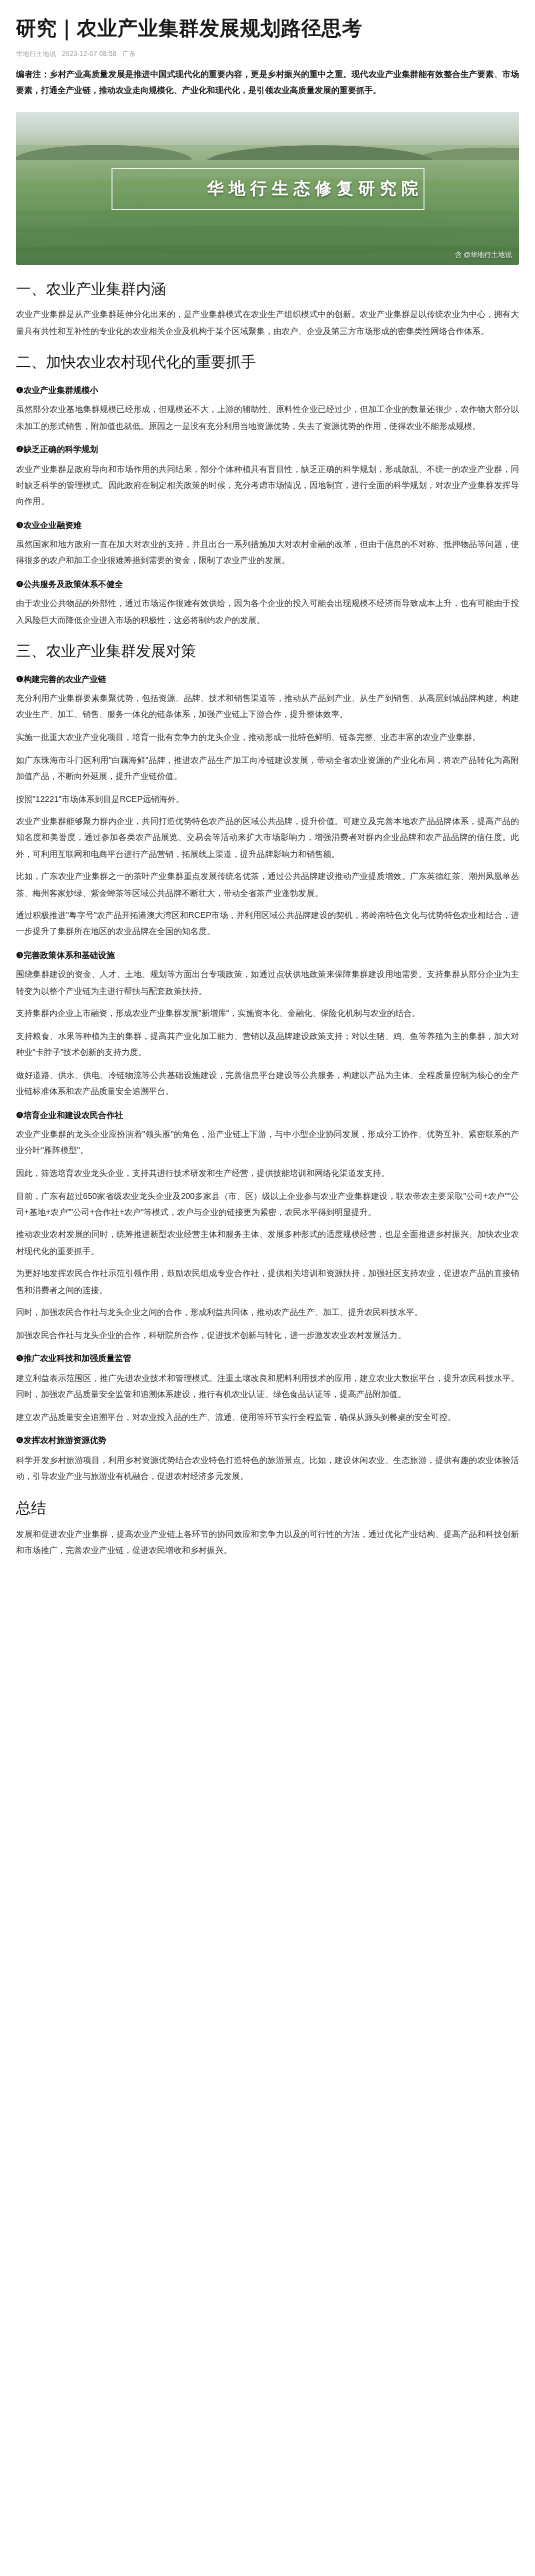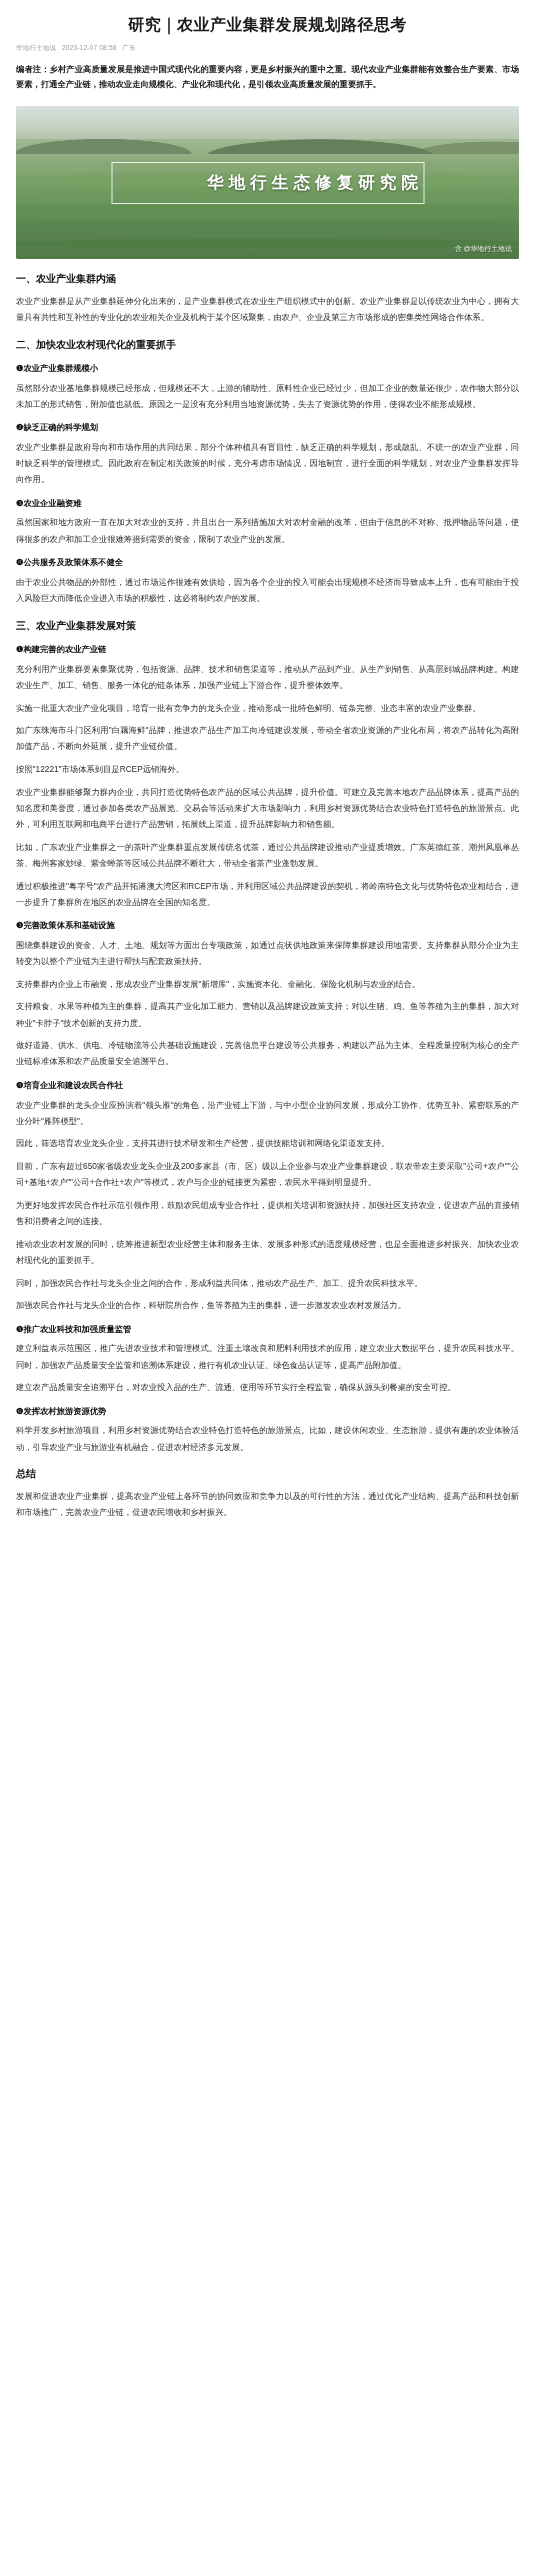--- a/index.html
+++ b/index.html
@@ -11,27 +11,26 @@
     width: 535px;
     font-family: "Liberation Sans", sans-serif;
     color: #222;
   }
   .page {
     width: 535px;
     box-sizing: border-box;
     padding: 11.6px 16px 20px 16px;
   }
   .title {
-    font-size: 16px;
+    font-size: 20px;
     font-weight: bold;
     color: #1a1a1a;
     letter-spacing: 0.4px;
     line-height: 1.4;
     margin: 2.9px 0 7.2px 0;
-    text-align: center;
   }
   .byline {
     font-size: 6.5px;
     color: #9a9a9a;
     margin-bottom: 8.7px;
     letter-spacing: 0.2px;
   }
   .byline .sep {
     display: inline-block;
     width: 5.8px;
@@ -115,22 +114,22 @@
   }
   .hero .watermark {
     position: absolute;
     right: 7.2px;
     bottom: 5px;
     font-size: 6.9px;
     color: rgba(255,255,255,0.92);
     text-shadow: 0 0.7px 1.4px rgba(0,0,0,0.4);
   }
   h2.sec {
-    font-size: 10px;
-    font-weight: bold;
+    font-size: 15px;
+    font-weight: normal;
     color: #111;
     margin: 11.6px 0 5.8px 0;
     line-height: 1.6;
   }
   h3.sub {
     font-size: 8.3px;
     font-weight: bold;
     color: #111;
     margin: 9.4px 0 4.3px 0;
     line-height: 1.6;
@@ -191,38 +190,38 @@
   <p class="para">由于农业公共物品的外部性，通过市场运作很难有效供给，因为各个企业的投入可能会出现规模不经济而导致成本上升，也有可能由于投入风险巨大而降低企业进入市场的积极性，这必将制约农户的发展。</p>
 
   <h2 class="sec">三、农业产业集群发展对策</h2>
 
   <h3 class="sub">❶构建完善的农业产业链</h3>
   <p class="para">充分利用产业集群要素集聚优势，包括资源、品牌、技术和销售渠道等，推动从产品到产业、从生产到销售、从高层到城品牌构建。构建农业生产、加工、销售、服务一体化的链条体系，加强产业链上下游合作，提升整体效率。</p>
   <p class="para">实施一批重大农业产业化项目，培育一批有竞争力的龙头企业，推动形成一批特色鲜明、链条完整、业态丰富的农业产业集群。</p>
   <p class="para">如广东珠海市斗门区利用"白藕海鲜"品牌，推进农产品生产加工向冷链建设发展，带动全省农业资源的产业化布局，将农产品转化为高附加值产品，不断向外延展，提升产业链价值。</p>
   <p class="para">按照"12221"市场体系到目是RCEP远销海外。</p>
 
-  <p class="para">农业产业集群能够聚力群内企业，共同打造优势特色农产品的区域公共品牌，提升价值。可建立及完善本地农产品品牌体系，提高产品的知名度和美誉度，通过参加各类农产品展览、交易会等活动来扩大市场影响力，利用乡村资源优势结合农业特色打造特色的旅游景点。此外，可利用互联网和电商平台进行产品营销，拓展线上渠道，提升品牌影响力和销售额。</p>
+  <p class="para">农业产业集群能够聚力群内企业，共同打造优势特色农产品的区域公共品牌，提升价值。可建立及完善本地农产品品牌体系，提高产品的知名度和美誉度，通过参加各类农产品展览、交易会等活动来扩大市场影响力，增强消费者对群内企业品牌和农产品品牌的信任度。此外，可利用互联网和电商平台进行产品营销，拓展线上渠道，提升品牌影响力和销售额。</p>
   <p class="para">比如，广东农业产业集群之一的茶叶产业集群重点发展传统名优茶，通过公共品牌建设推动产业提质增效。广东英德红茶、潮州凤凰单丛茶、梅州客家炒绿、紫金蝉茶等区域公共品牌不断壮大，带动全省茶产业蓬勃发展。</p>
   <p class="para">通过积极推进"粤字号"农产品开拓港澳大湾区和RCEP市场，并利用区域公共品牌建设的契机，将岭南特色文化与优势特色农业相结合，进一步提升了集群所在地区的农业品牌在全国的知名度。</p>
 
   <h3 class="sub">❸完善政策体系和基础设施</h3>
   <p class="para">围绕集群建设的资金、人才、土地、规划等方面出台专项政策，如通过点状供地政策来保障集群建设用地需要。支持集群从部分企业为主转变为以整个产业链为主进行帮扶与配套政策扶持。</p>
   <p class="para">支持集群内企业上市融资，形成农业产业集群发展"新增库"，实施资本化、金融化、保险化机制与农业的结合。</p>
   <p class="para">支持粮食、水果等种植为主的集群，提高其产业化加工能力、营销以及品牌建设政策支持；对以生猪、鸡、鱼等养殖为主的集群，加大对种业"卡脖子"技术创新的支持力度。</p>
   <p class="para">做好道路、供水、供电、冷链物流等公共基础设施建设，完善信息平台建设等公共服务，构建以产品为主体、全程质量控制为核心的全产业链标准体系和农产品质量安全追溯平台。</p>
 
   <h3 class="sub">❹培育企业和建设农民合作社</h3>
   <p class="para">农业产业集群的龙头企业应扮演着"领头雁"的角色，沿产业链上下游，与中小型企业协同发展，形成分工协作、优势互补、紧密联系的产业分叶"雁阵模型"。</p>
   <p class="para">因此，筛选培育农业龙头企业，支持其进行技术研发和生产经营，提供技能培训和网络化渠道发支持。</p>
   <p class="para">目前，广东有超过650家省级农业龙头企业及200多家县（市、区）级以上企业参与农业产业集群建设，联农带农主要采取"公司+农户""公司+基地+农户""公司+合作社+农户"等模式，农户与企业的链接更为紧密，农民水平得到明显提升。</p>
+  <p class="para">推动农业农村发展的同时，统筹推进新型农业经营主体和服务主体、发展多种形式的适度规模经营，也是全面推进乡村振兴、加快农业农村现代化的重要抓手。</p>
   <p class="para">为更好地发挥农民合作社示范引领作用，鼓励农民组成专业合作社，提供相关培训和资源扶持，加强社区支持农业，促进农产品的直接销售和消费者之间的连接。</p>
-  <p class="para">推动农业农村发展的同时，统筹推进新型农业经营主体和服务主体、发展多种形式的适度规模经营，也是全面推进乡村振兴、加快农业农村现代化的重要抓手。</p>
   <p class="para">同时，加强农民合作社与龙头企业之间的合作，形成利益共同体，推动农产品生产、加工、提升农民科技水平。</p>
-  <p class="para">加强农民合作社与龙头企业的合作，科研院所合作，鱼等养殖为主的集群，进一步激发农业农村发展活力。</p>
+  <p class="para">加强农民合作社与龙头企业的合作，科研院所合作，促进技术创新与转化，进一步激发农业农村发展活力。</p>
 
   <h3 class="sub">❺推广农业科技和加强质量监管</h3>
   <p class="para">建立利益表示范围区，推广先进农业技术和管理模式。注重土壤改良和肥料利用技术的应用，建立农业大数据平台，提升农民科技水平。同时，加强农产品质量安全监管和追溯体系建设，推行有机农业认证、绿色食品认证等，提高产品附加值。</p>
   <p class="para">建立农产品质量安全追溯平台，对农业投入品的生产、流通、使用等环节实行全程监管，确保从源头到餐桌的安全可控。</p>
 
   <h3 class="sub">❻发挥农村旅游资源优势</h3>
   <p class="para">科学开发乡村旅游项目，利用乡村资源优势结合农业特色打造特色的旅游景点。比如，建设休闲农业、生态旅游，提供有趣的农业体验活动，引导农业产业与旅游业有机融合，促进农村经济多元发展。</p>
 
   <h2 class="sec">总结</h2>
   <p class="para">发展和促进农业产业集群，提高农业产业链上各环节的协同效应和竞争力以及的可行性的方法，通过优化产业结构、提高产品和科技创新和市场推广，完善农业产业链，促进农民增收和乡村振兴。</p>

